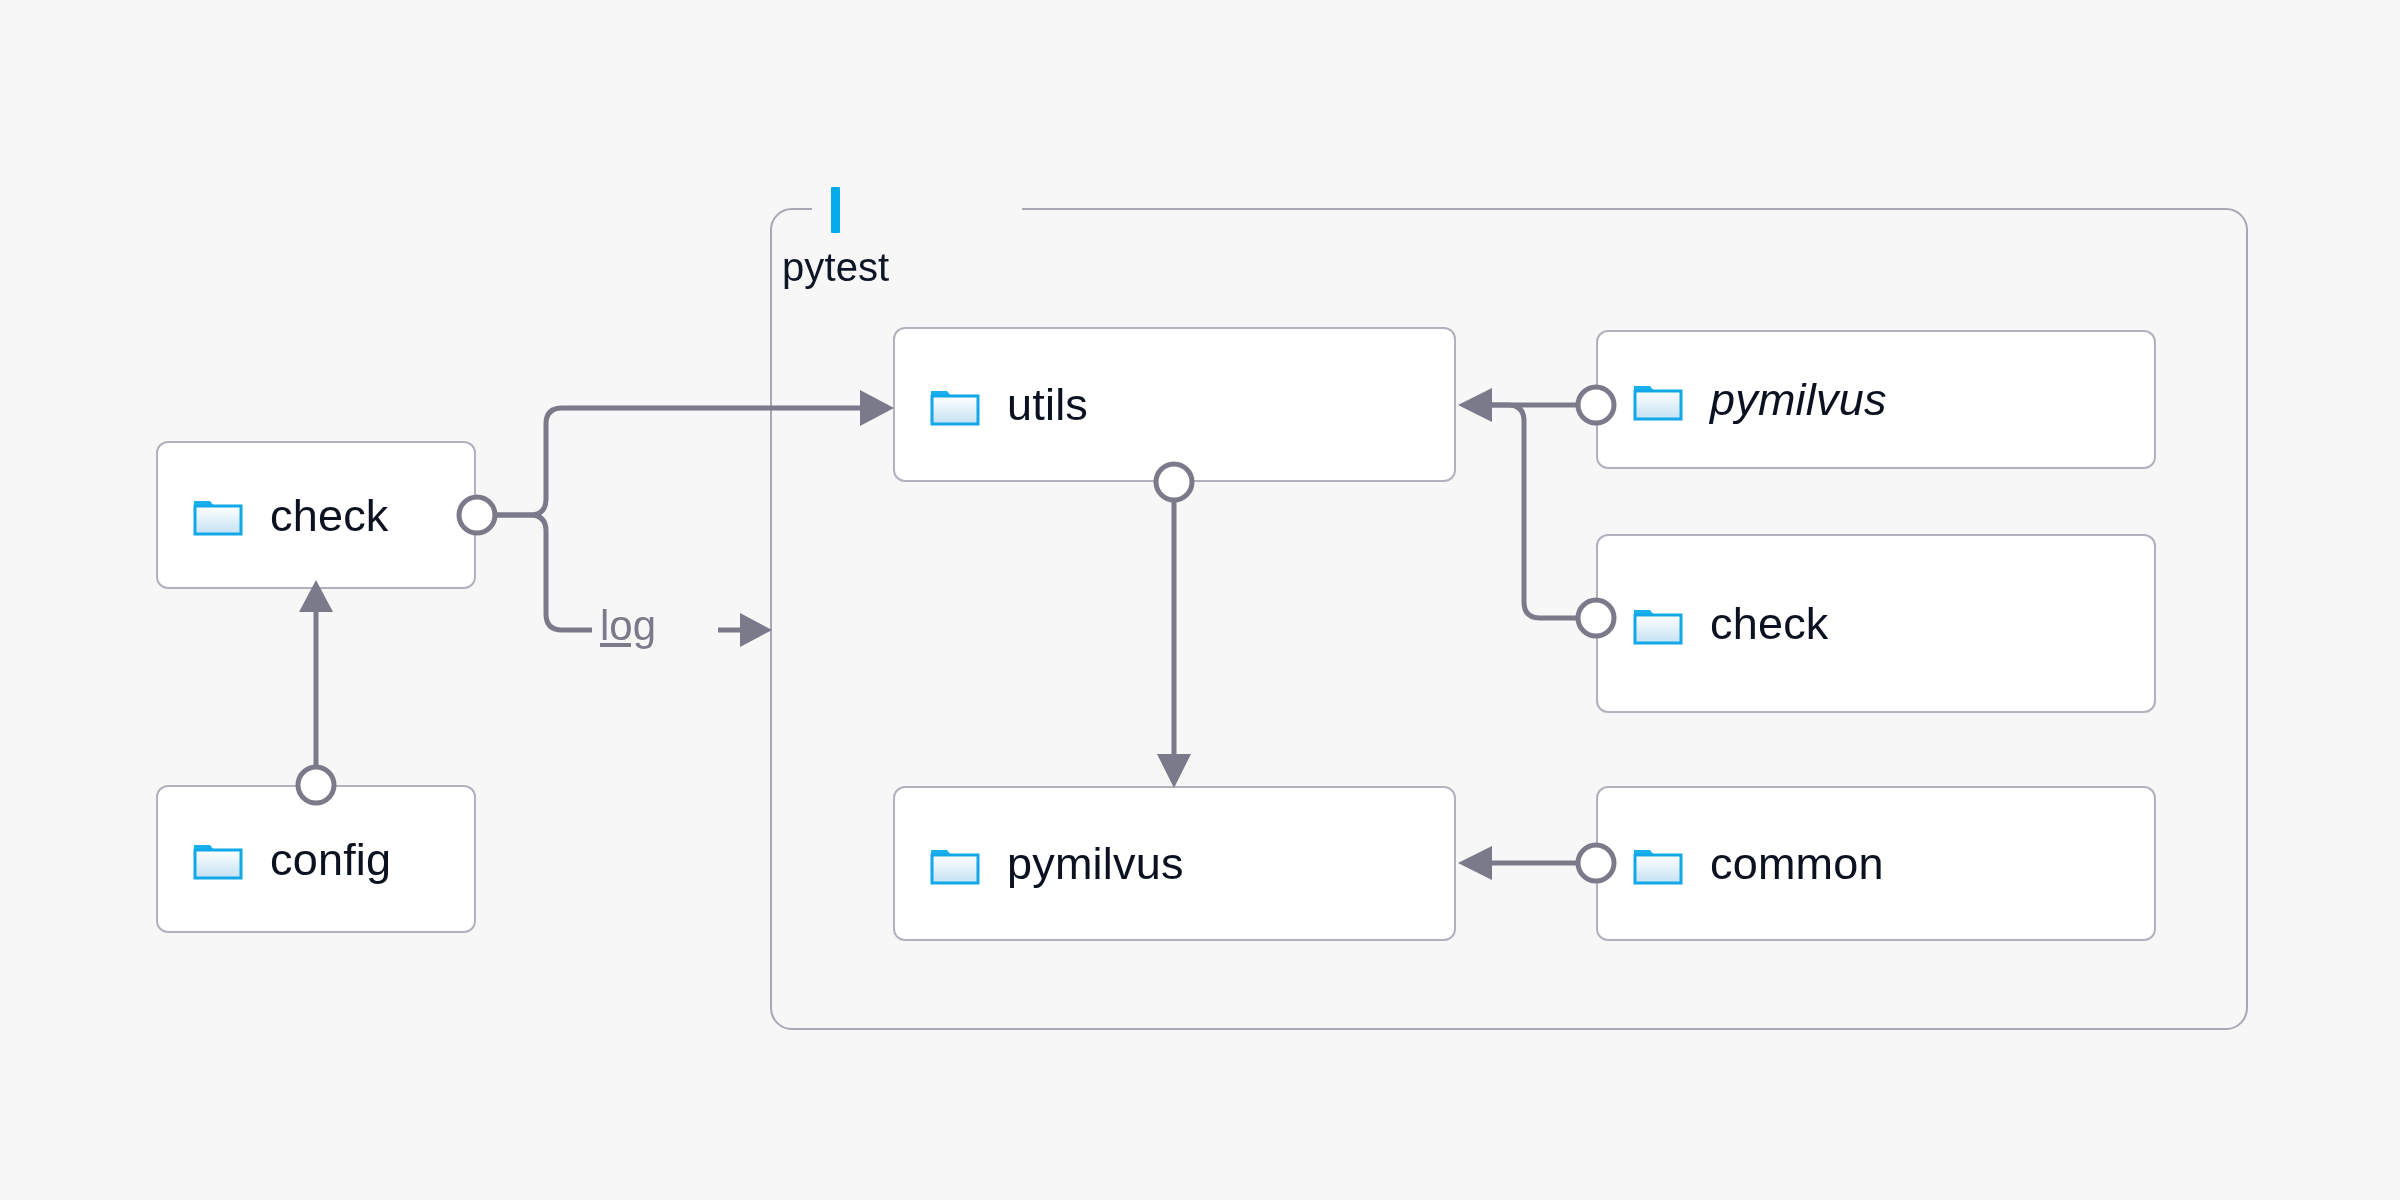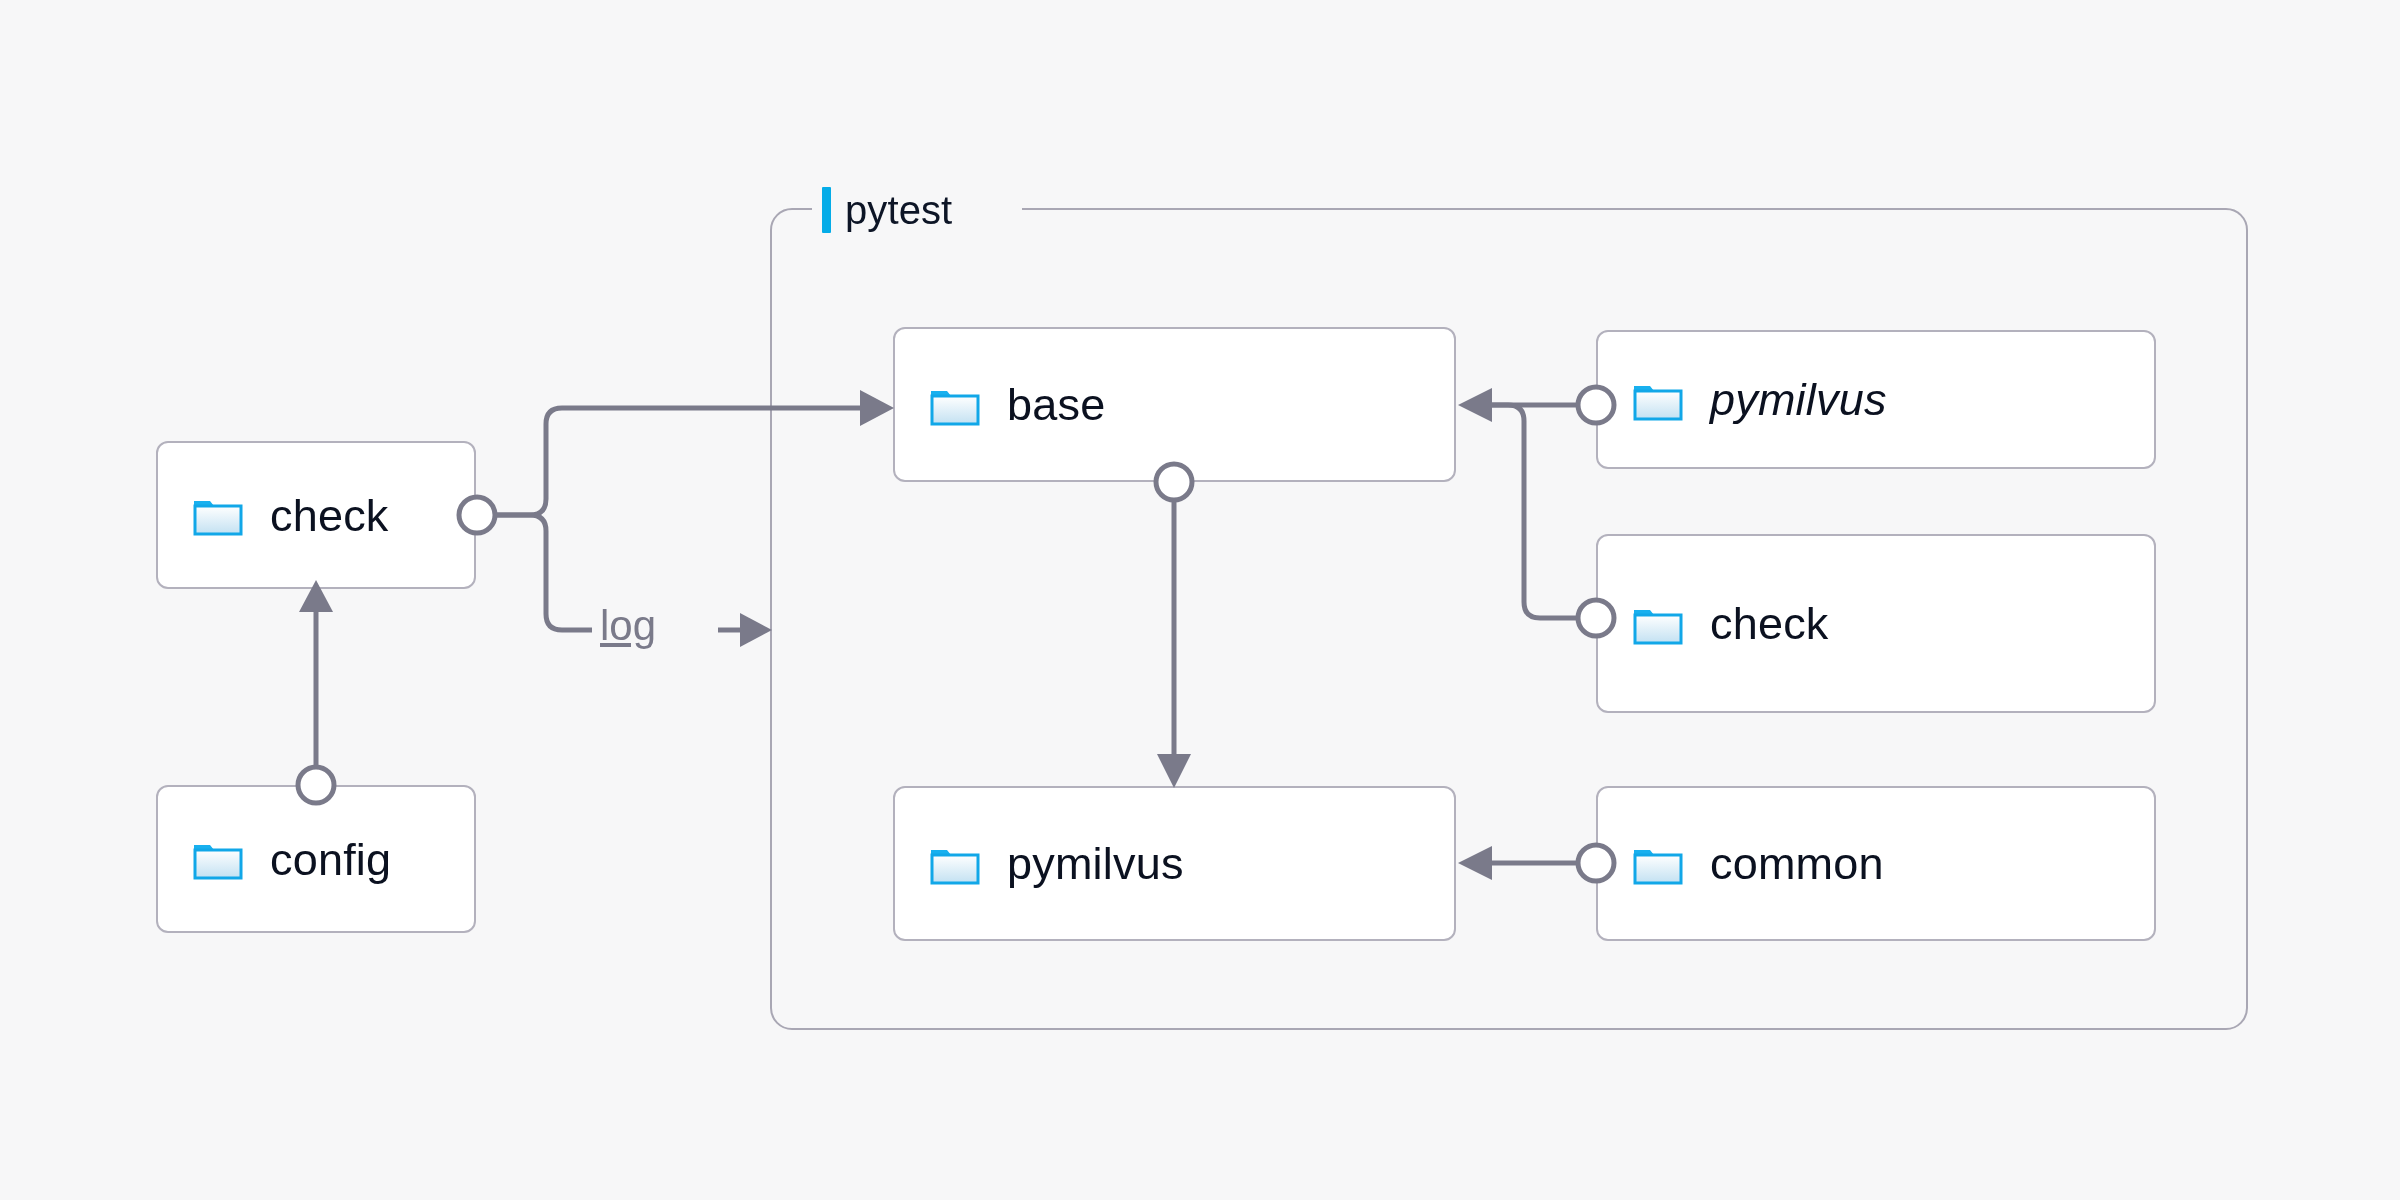--- a/index.html
+++ b/index.html
@@ -116,21 +116,21 @@
     text-decoration: underline;
   }
 </style>
 </head>
 <body>
 
 <div id="canvas">
 
   <div class="group-box" style="left:770px; top:208px; width:1478px; height:822px;"></div>
   <div class="group-title-mask" style="left:812px; top:204px; width:210px;"></div>
-  <div class="group-title" style="left:822px; top:187px;">
+  <div class="group-title" style="left:782px; top:187px;flex-direction:column;">
     <span class="group-accent"></span>
     <span class="group-title-text">pytest</span>
   </div>
 
   <div class="node" style="left:156px; top:441px; width:320px; height:148px;">
     <svg class="folder-icon" viewBox="0 0 52 44">
       <defs>
         <linearGradient id="fgU" x1="0" y1="0" x2="0" y2="1">
           <stop offset="0%" stop-color="#ffffff"></stop>
             <stop offset="100%" stop-color="#c3e1f2"></stop>
@@ -160,21 +160,21 @@
     <svg class="folder-icon" viewBox="0 0 52 44">
       <defs>
         <linearGradient id="fgB" x1="0" y1="0" x2="0" y2="1">
           <stop offset="0%" stop-color="#ffffff"></stop>
             <stop offset="100%" stop-color="#c3e1f2"></stop>
         </linearGradient>
       </defs>
       <path d="M2 8 h16 l4 5 h28 v28 H2 Z" fill="#18b0ef"></path>
       <rect x="3" y="13" width="46" height="28" fill="url(#fgB)" stroke="#11a7e8" stroke-width="3"></rect>
     </svg>
-    <span class="node-label">base</span>
+    <span class="node-label">utils</span>
   </div>
 
   <div class="node" style="left:893px; top:786px; width:563px; height:155px;">
     <svg class="folder-icon" viewBox="0 0 52 44">
       <defs>
         <linearGradient id="fgT" x1="0" y1="0" x2="0" y2="1">
           <stop offset="0%" stop-color="#ffffff"></stop>
             <stop offset="100%" stop-color="#c3e1f2"></stop>
         </linearGradient>
       </defs>

